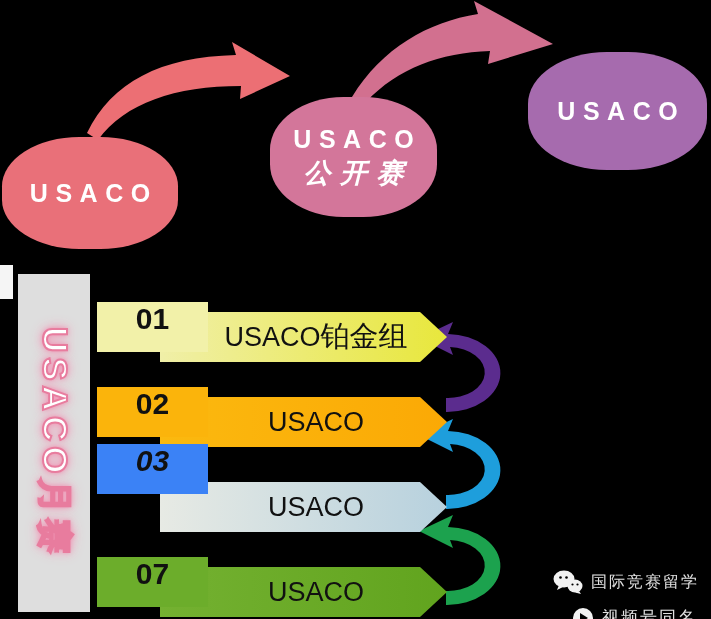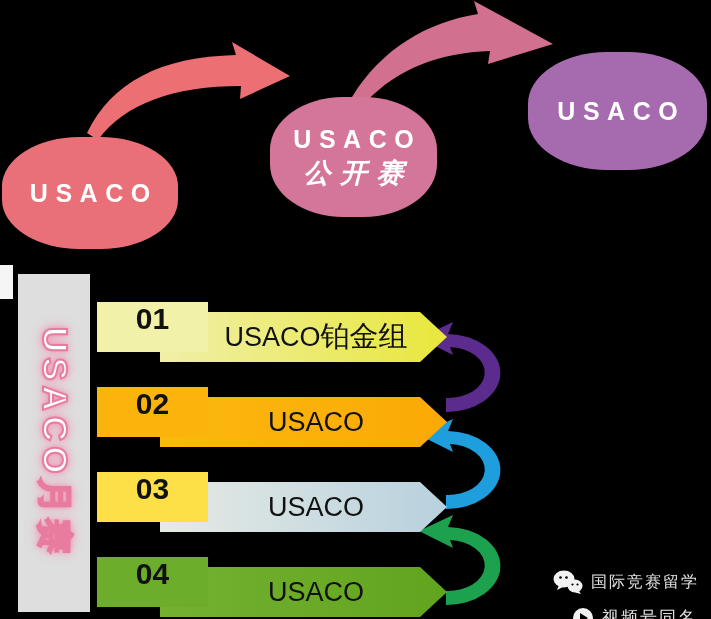--- a/index.html
+++ b/index.html
@@ -34,21 +34,21 @@
           font-size:30px;font-weight:700;color:#111;}
   .banner{left:160px;width:287px;height:50px;z-index:2;
           clip-path:polygon(0 0,90.6% 0,100% 50%,90.6% 100%,0 100%);
           display:flex;align-items:center;justify-content:center;
           padding-left:55px;padding-right:30px;box-sizing:border-box;
           white-space:nowrap;color:#111;}
   .banner .en{font-size:27px;font-weight:500;}
   .banner .zh{font-size:29px;font-weight:400;}
   #numbox1{top:302px;background:#F2F1A9;}
   #numbox2{top:387px;background:#FBB40B;}
-  #numbox3{top:472px;background:#fde047;}
+  #numbox3{top:444px;background:#3b82f6;font-style:italic;}
   #numbox4{top:557px;background:#6CAD2B;}
   #banner1{top:312px;background:linear-gradient(90deg,#F0EFA8,#E8E73C);}
   #banner2{top:397px;background:linear-gradient(90deg,#FBB90F,#FBA905);}
   #banner3{top:482px;background:linear-gradient(90deg,#E7EAE4,#B7D1DE);}
   #banner4{top:567px;background:linear-gradient(90deg,#74B131,#61A41E);}
 
   
   .wmrow{display:flex;align-items:center;gap:8px;color:#E2E2E2;z-index:4;}
   #wm1{left:553px;top:570px;font-size:16px;letter-spacing:2px;}
   #wm2{left:572px;top:606px;font-size:17px;letter-spacing:2px;}
@@ -105,21 +105,21 @@
 </div>
 
 <div id="numbox3" class="abs numbox">
   <span>03</span>
 </div>
 <div id="banner3" class="abs banner">
   <span class="en">USACO</span>
 </div>
 
 <div id="numbox4" class="abs numbox">
-  <span>04</span>
+  <span>07</span>
 </div>
 <div id="banner4" class="abs banner">
   <span class="en">USACO</span>
 </div>
 
 <div id="wm1" class="abs wmrow">
   <svg width="30" height="24" viewBox="0 0 30 24">
     <ellipse cx="11" cy="9" rx="10.5" ry="8.5" fill="#F2F2F2"></ellipse>
     <path d="M6,15 L4,20 L10,17 Z" fill="#F2F2F2"></path>
     <circle cx="7.5" cy="7.5" r="1.3" fill="#000"></circle>

